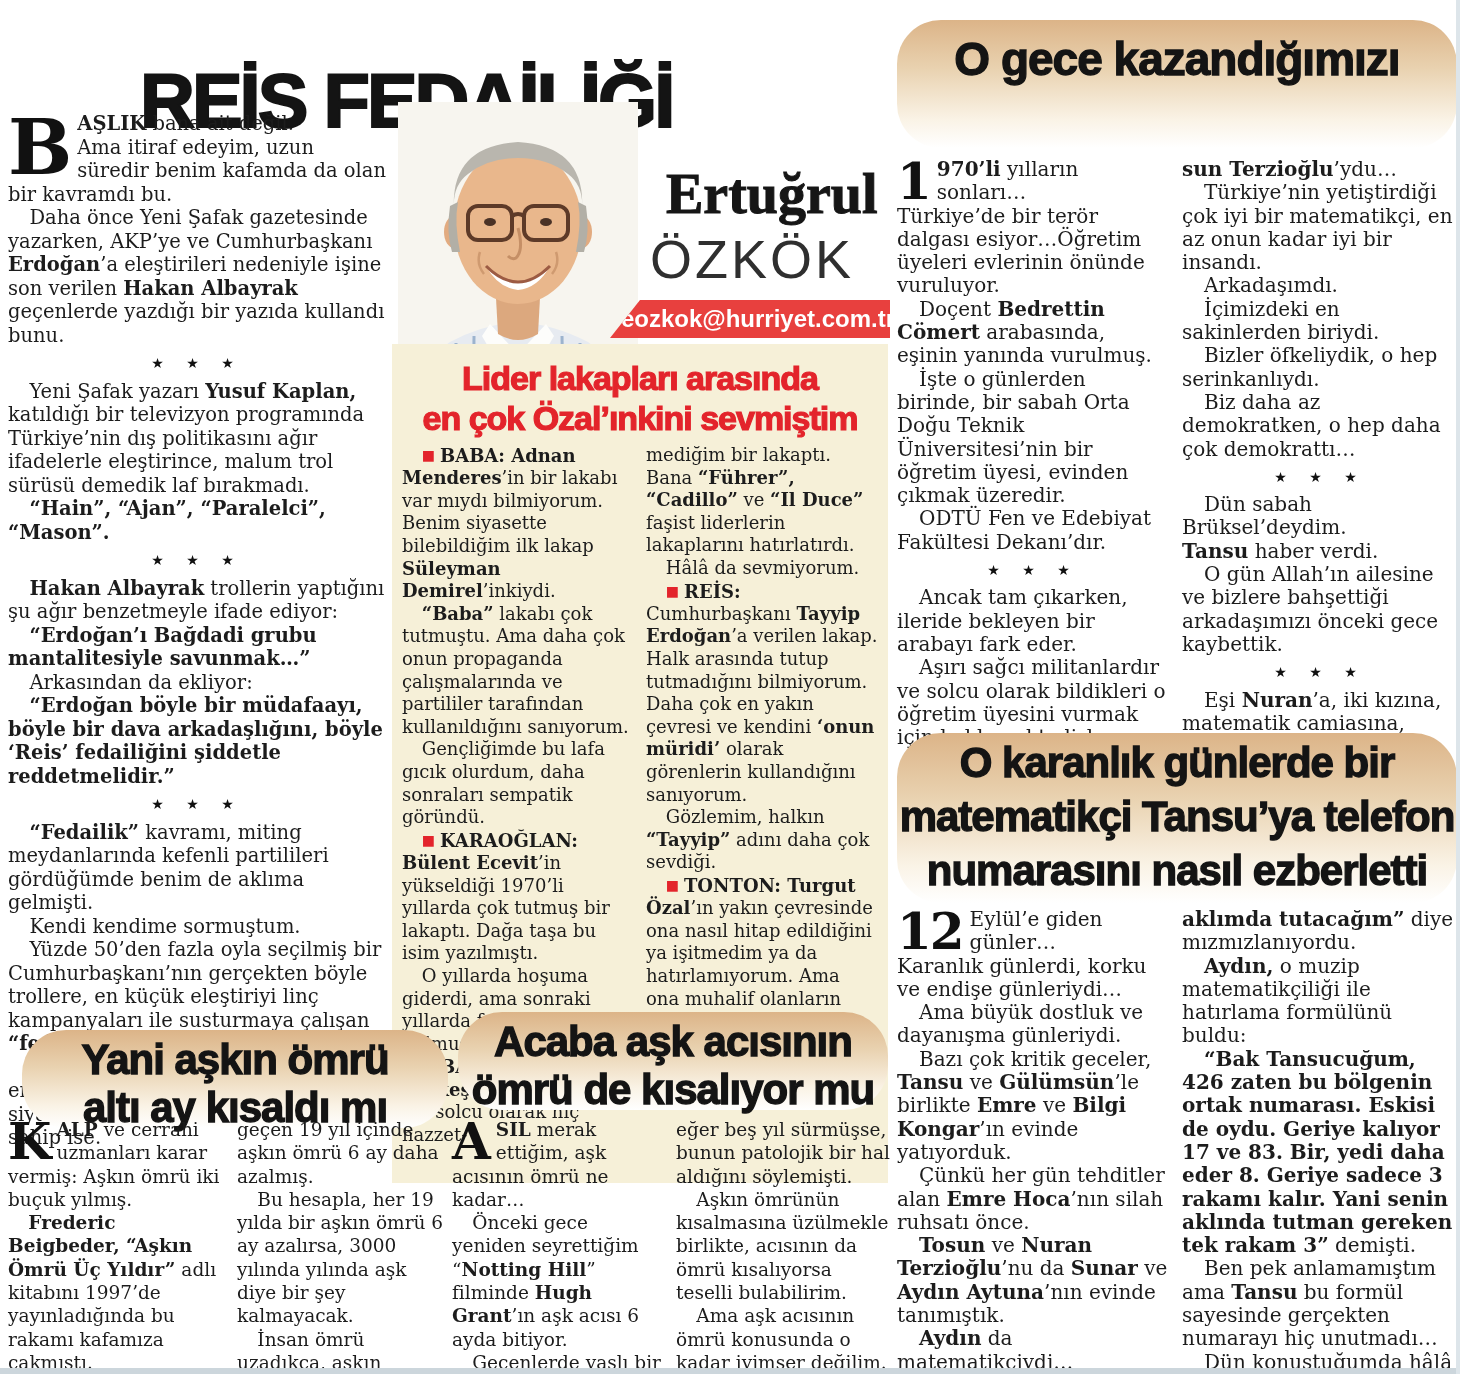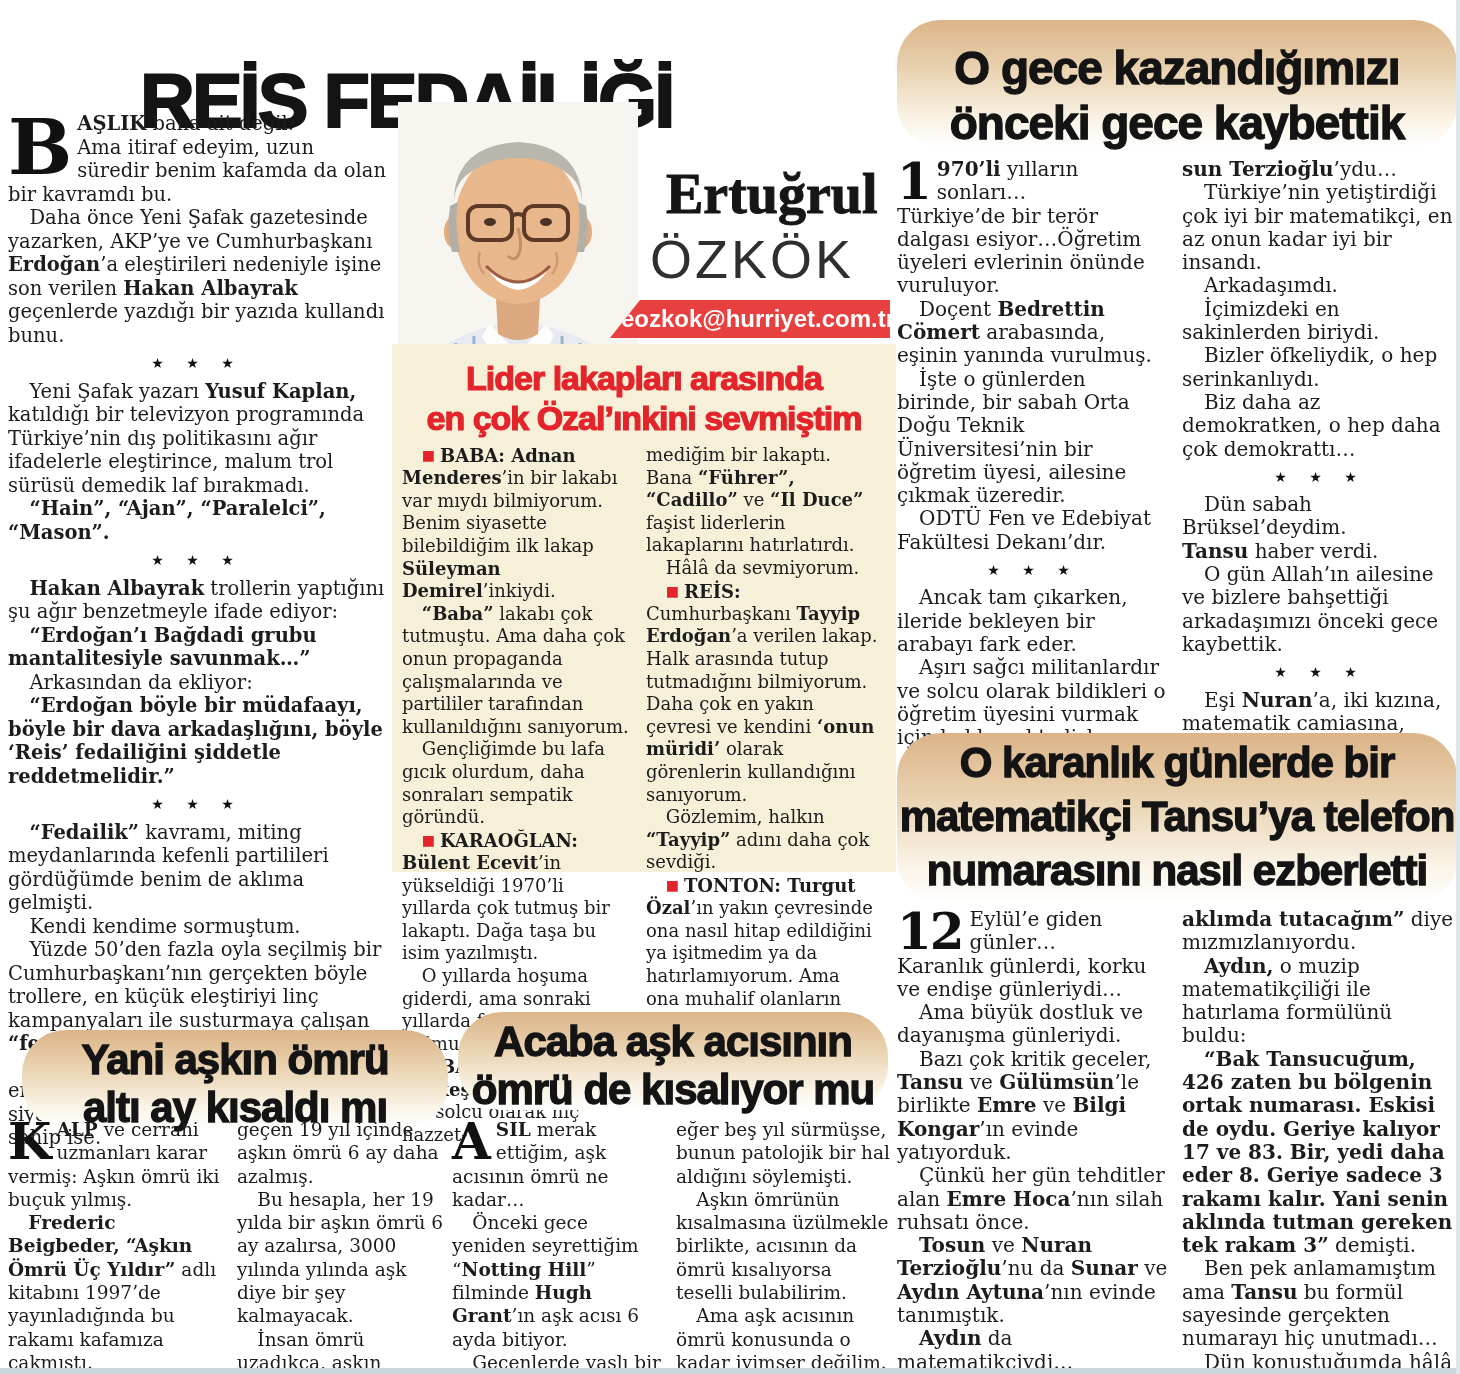--- a/index.html
+++ b/index.html
@@ -42,29 +42,29 @@
     font-weight:700;font-size:56px;color:#161616;margin-left:16px;-webkit-text-stroke:1px #161616;}
   .author-last{position:absolute;left:650px;top:228px;font-family:Liberation Sans, sans-serif;
     font-weight:400;font-size:54px;letter-spacing:3px;color:#2f2f2f;}
   .email-banner{
     position:absolute;left:610px;top:300px;width:280px;height:38px;background:#e8403e;
     clip-path:polygon(30px 0,100% 0,100% 100%,0 100%);
     display:flex;align-items:center;justify-content:center;padding-left:16px;box-sizing:border-box;
     font-family:"Liberation Sans",sans-serif;font-weight:700;font-size:24px;color:#ffffff;
   }
   
-  .cream-panel{position:absolute;left:392px;top:344px;width:496px;height:528px;background:#f6f0d8;padding-left:8px;}
+  .cream-panel{position:absolute;left:392px;top:344px;width:496px;height:839px;background:#f6f0d8;}
   .red-head{
     position:absolute;left:0;top:14px;width:100%;text-align:center;color:#e3242b;
     font-size:34px;line-height:40px;letter-spacing:-1px;-webkit-text-stroke:1.2px #e3242b;
   }
   .ncol.n1{left:10px;top:100px;}
   .ncol.n2{left:254px;top:100px;}
   
-  .ogece-head{left:897px;top:20px;width:560px;height:128px;font-size:46px;line-height:55px;padding-top:21px;box-sizing:border-box;}
+  .ogece-head{left:897px;top:20px;width:560px;height:128px;font-size:46px;line-height:55px;padding-top:12px;box-sizing:border-box;}
   .ogece-c1{left:897px;top:158px;}
   .ogece-c2{left:1182px;top:158px;width:276px;}
   .okaranlik-head{left:897px;top:733px;width:560px;height:170px;font-size:42px;line-height:54px;padding-top:3px;box-sizing:border-box;}
   .okaranlik-c1{left:897px;top:908px;}
   .okaranlik-c2{left:1182px;top:908px;width:276px;}
   .yani-head{left:22px;top:1012px;width:426px;height:98px;font-size:42px;line-height:48px;padding-top:6px;box-sizing:border-box;margin-top:18px;}
   .yani-c1{left:8px;top:1118px;}
   .yani-c2{left:237px;top:1118px;width:210px;}
   .acaba-head{left:458px;top:1012px;width:430px;height:98px;font-size:42px;line-height:48px;padding-top:6px;box-sizing:border-box;}
   .acaba-c1{left:452px;top:1118px;}
@@ -164,26 +164,25 @@
         <p><span>Hâlâ da sevmiyorum.</span></p>
         <p><span class="bullet">■ </span><span class="b">REİS:</span><span> Cumhurbaşkanı </span><span class="b">Tayyip Erdoğan</span><span>’a verilen lakap. Halk arasında tutup tutmadığını bilmiyorum. Daha çok en yakın çevresi ve kendini </span><span class="b">‘onun müridi’</span><span> olarak görenlerin kullandığını sanıyorum.</span></p>
         <p><span>Gözlemim, halkın </span><span class="b">“Tayyip”</span><span> adını daha çok sevdiği.</span></p>
         <p><span class="bullet">■ </span><span class="b">TONTON: Turgut Özal</span><span>’ın yakın çevresinde ona nasıl hitap edildiğini ya işitmedim ya da hatırlamıyorum. Ama ona muhalif olanların taktığı bir isim vardı: </span><span class="b">“Tonton”.</span></p>
         <p><span>Ben işte bu lakabı çok severdim.</span></p>
       </div>
   </div>
 
   <div class="hl sec-head ogece-head">
     <div>O gece kazandığımızı</div>
-    <div>önceki gece kaybettik</div>
   </div>
   <div class="rcol ogece-c1">
       <p class="noind"><span class="dropcap">1</span><span class="b">970’li</span><span> yılların sonları…</span><br><span>Türkiye’de bir terör dalgası esiyor…Öğretim üyeleri evlerinin önünde vuruluyor.</span></p>
       <p><span>Doçent </span><span class="b">Bedrettin Cömert</span><span> arabasında, eşinin yanında vurulmuş.</span></p>
-      <p><span>İşte o günlerden birinde, bir sabah Orta Doğu Teknik Üniversitesi’nin bir öğretim üyesi, ailesine çıkmak üzeredir.</span></p>
+      <p><span>İşte o günlerden birinde, bir sabah Orta Doğu Teknik Üniversitesi’nin bir öğretim üyesi, evinden çıkmak üzeredir.</span></p>
       <p><span>ODTÜ Fen ve Edebiyat Fakültesi Dekanı’dır.</span></p>
       <div class="stars">★ ★ ★</div>
       <p><span>Ancak tam çıkarken, ileride bekleyen bir arabayı fark eder.</span></p>
       <p><span>Aşırı sağcı militanlardır ve solcu olarak bildikleri o öğretim üyesini vurmak için beklemektedirler.</span></p>
       <div class="stars">★ ★ ★</div>
       <p><span>O öğretim üyesi Prof. </span><span class="b">To-</span></p>
     </div>
   <div class="rcol ogece-c2">
       <p class="noind"><span class="b">sun Terzioğlu</span><span>’ydu…</span></p>
       <p><span>Türkiye’nin yetiştirdiği çok iyi bir matematikçi, en az onun kadar iyi bir insandı.</span></p>

